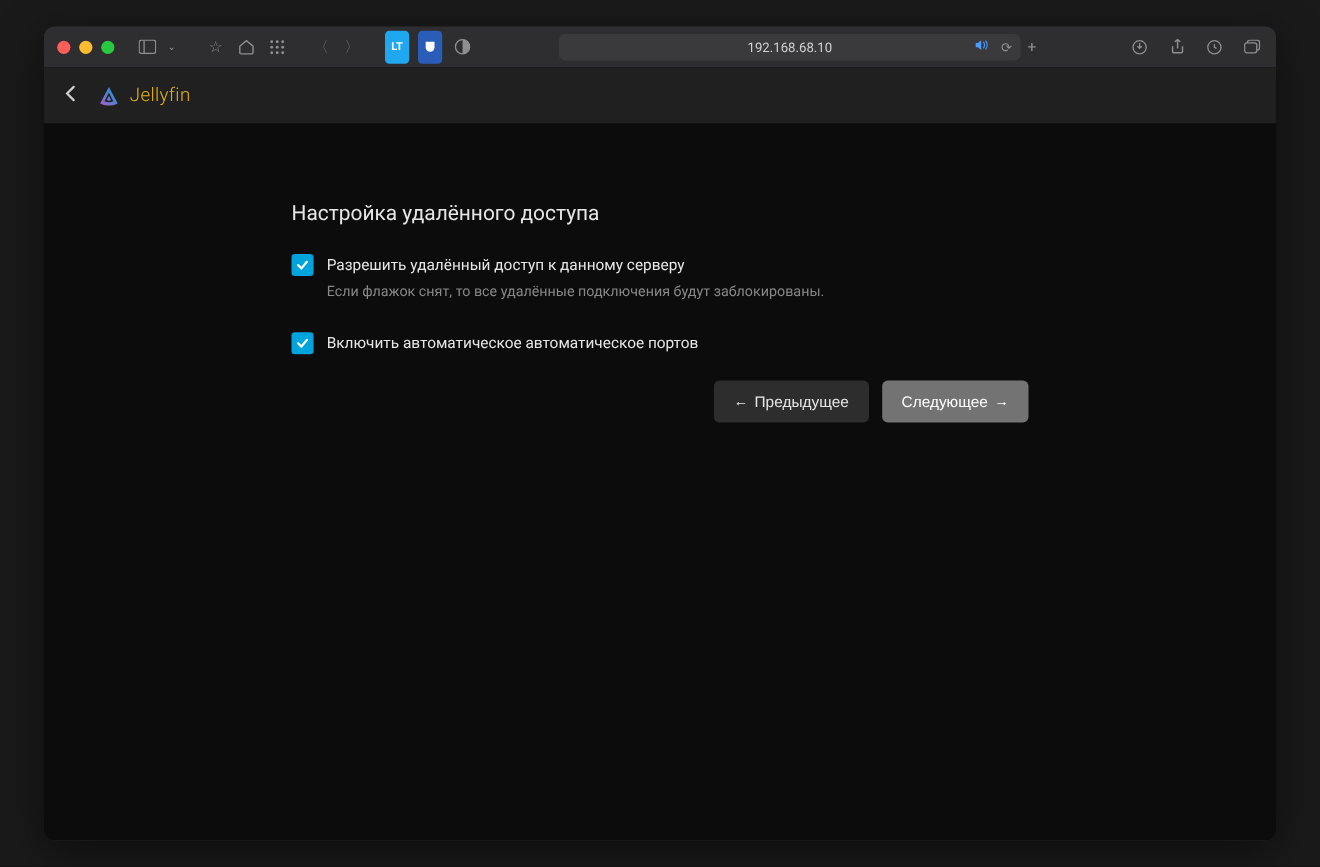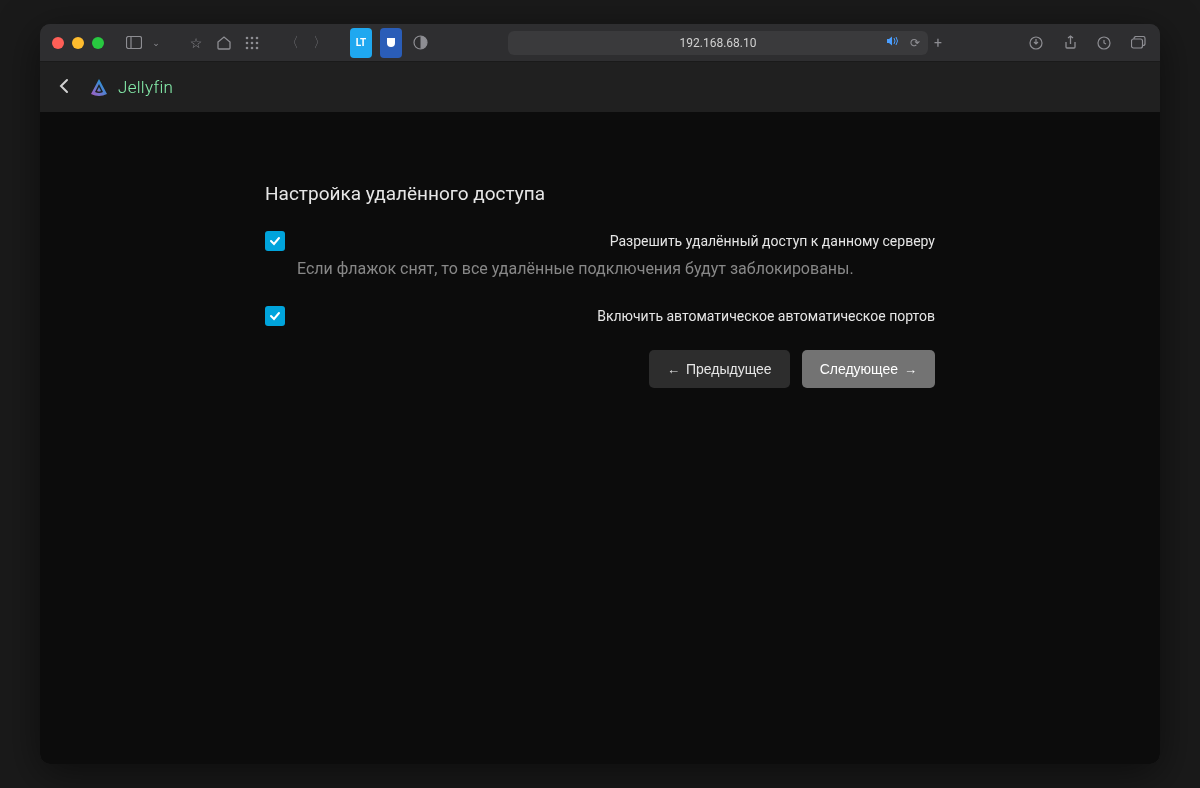--- a/index.html
+++ b/index.html
@@ -105,21 +105,21 @@
       text-align: center;
     }
     .logo-group {
       display: flex; align-items: center; gap: 8px;
     }
     .logo-mark {
       width: 22px; height: 22px;
       display: flex; align-items: center; justify-content: center;
     }
     .app-name {
-      color: #86efac;
+      color: #eab308;
       font-size: 17px;
       font-weight: 300;
       letter-spacing: 0.3px;
     }
     .content-area {
       flex: 1;
       background: #0c0c0c;
       padding-top: 70px;
       display: flex;
       justify-content: center;
@@ -131,42 +131,41 @@
     .wizard-title {
       color: #e6e6e6;
       font-size: 19px;
       font-weight: 400;
       margin-bottom: 26px;
     }
     .check-row {
       display: flex;
       gap: 12px;
       margin-bottom: 6px;
-      justify-content: space-between;
     }
     .checkbox {
       width: 20px; height: 20px;
       background: #00a4dc;
       border-radius: 3px;
       display: flex;
       align-items: center;
       justify-content: center;
       color: #fff;
       font-size: 14px;
       flex-shrink: 0;
       cursor: pointer;
     }
     .check-label {
       color: #e6e6e6;
       font-size: 14px;
       line-height: 20px;
     }
     .check-help {
       color: #888;
-      font-size: 16px;
+      font-size: 13px;
       line-height: 1.45;
       margin-left: 32px;
       margin-bottom: 26px;
     }
     .btn-row {
       display: flex;
       justify-content: flex-end;
       gap: 12px;
       margin-top: 24px;
     }

